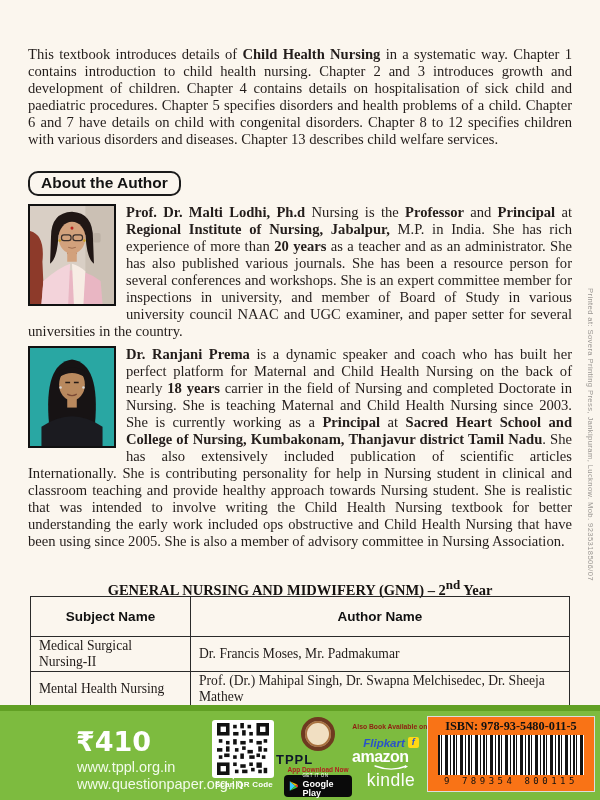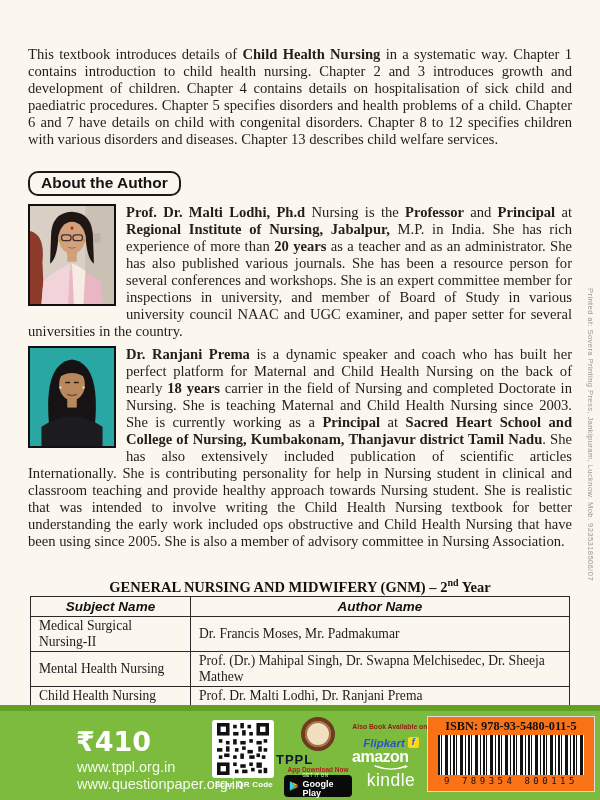--- a/index.html
+++ b/index.html
@@ -28,29 +28,29 @@
   .author-photo {
     float:left; width:88px; height:102px; border:2px solid #111;
     margin:0 10px 2px 0; background:#ccc;
   }
   .author-photo svg { display:block; width:100%; height:100%; }
   .author-text { text-align:justify; font-size:14.6px; line-height:17px; color:#231d1b; }
   .gnm-title {
     position:absolute; left:0; top:577px; width:600px; text-align:center;
     font-weight:bold; font-size:14.5px; color:#151210;
   }
-  .gnm-title sup { font-size:10px; }
+  .gnm-title sup { font-size:13px; }
   table.gnm {
     position:absolute; left:30px; top:596px; width:540px;
     border-collapse:collapse; font-size:13.6px;
   }
   table.gnm th, table.gnm td { border:1.5px solid #2a2a2a; padding:1px 8px; text-align:left; }
   table.gnm th {
     font-family:"Liberation Sans","DejaVu Sans",sans-serif;
-    font-size:13.5px; text-align:center; padding:2px 4px; color:#111;font-style:italic;
+    font-size:13.5px; text-align:center; padding:12px 4px; color:#111;
   }
   table.gnm col.c1 { width:160px; }
   
   .footer {
     position:absolute; left:0; top:705px; width:600px; height:95px;
     background:#7dbb3f; border-top:6px solid #61a024;
     font-family:"Liberation Sans","DejaVu Sans",sans-serif;
   }
   .price {
     position:absolute; left:76px; top:17px; color:#fff; font-weight:bold;

